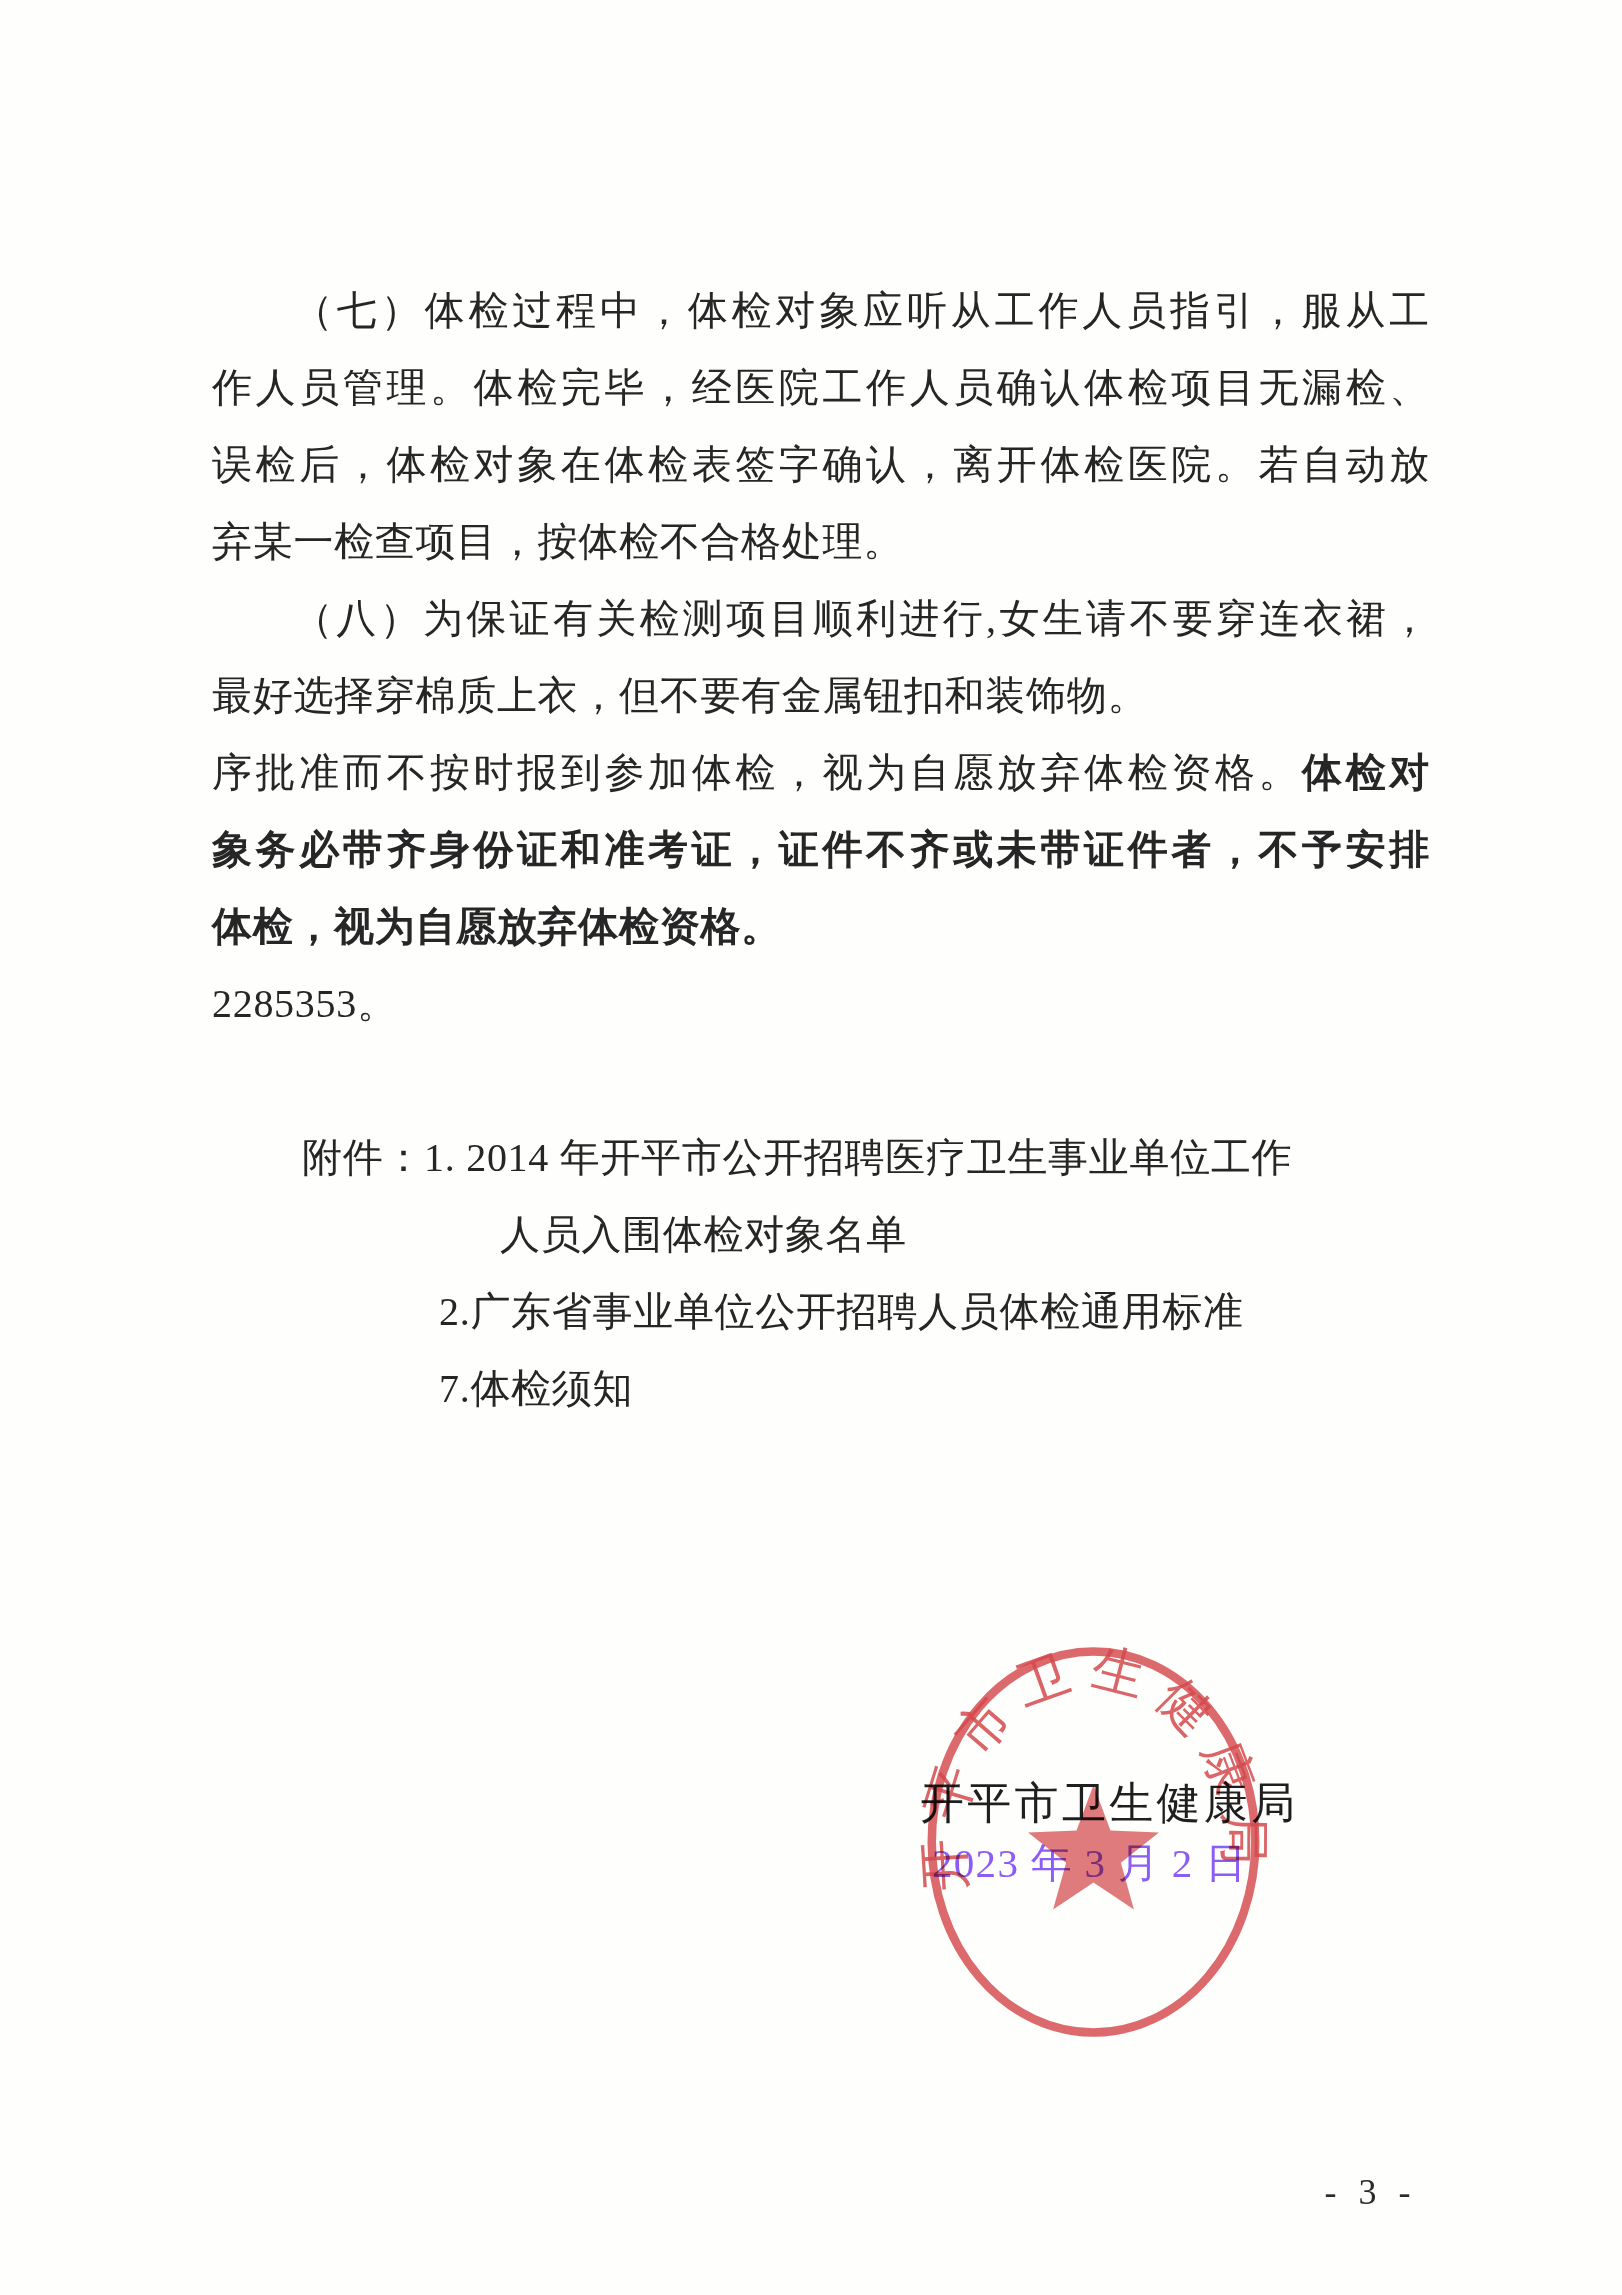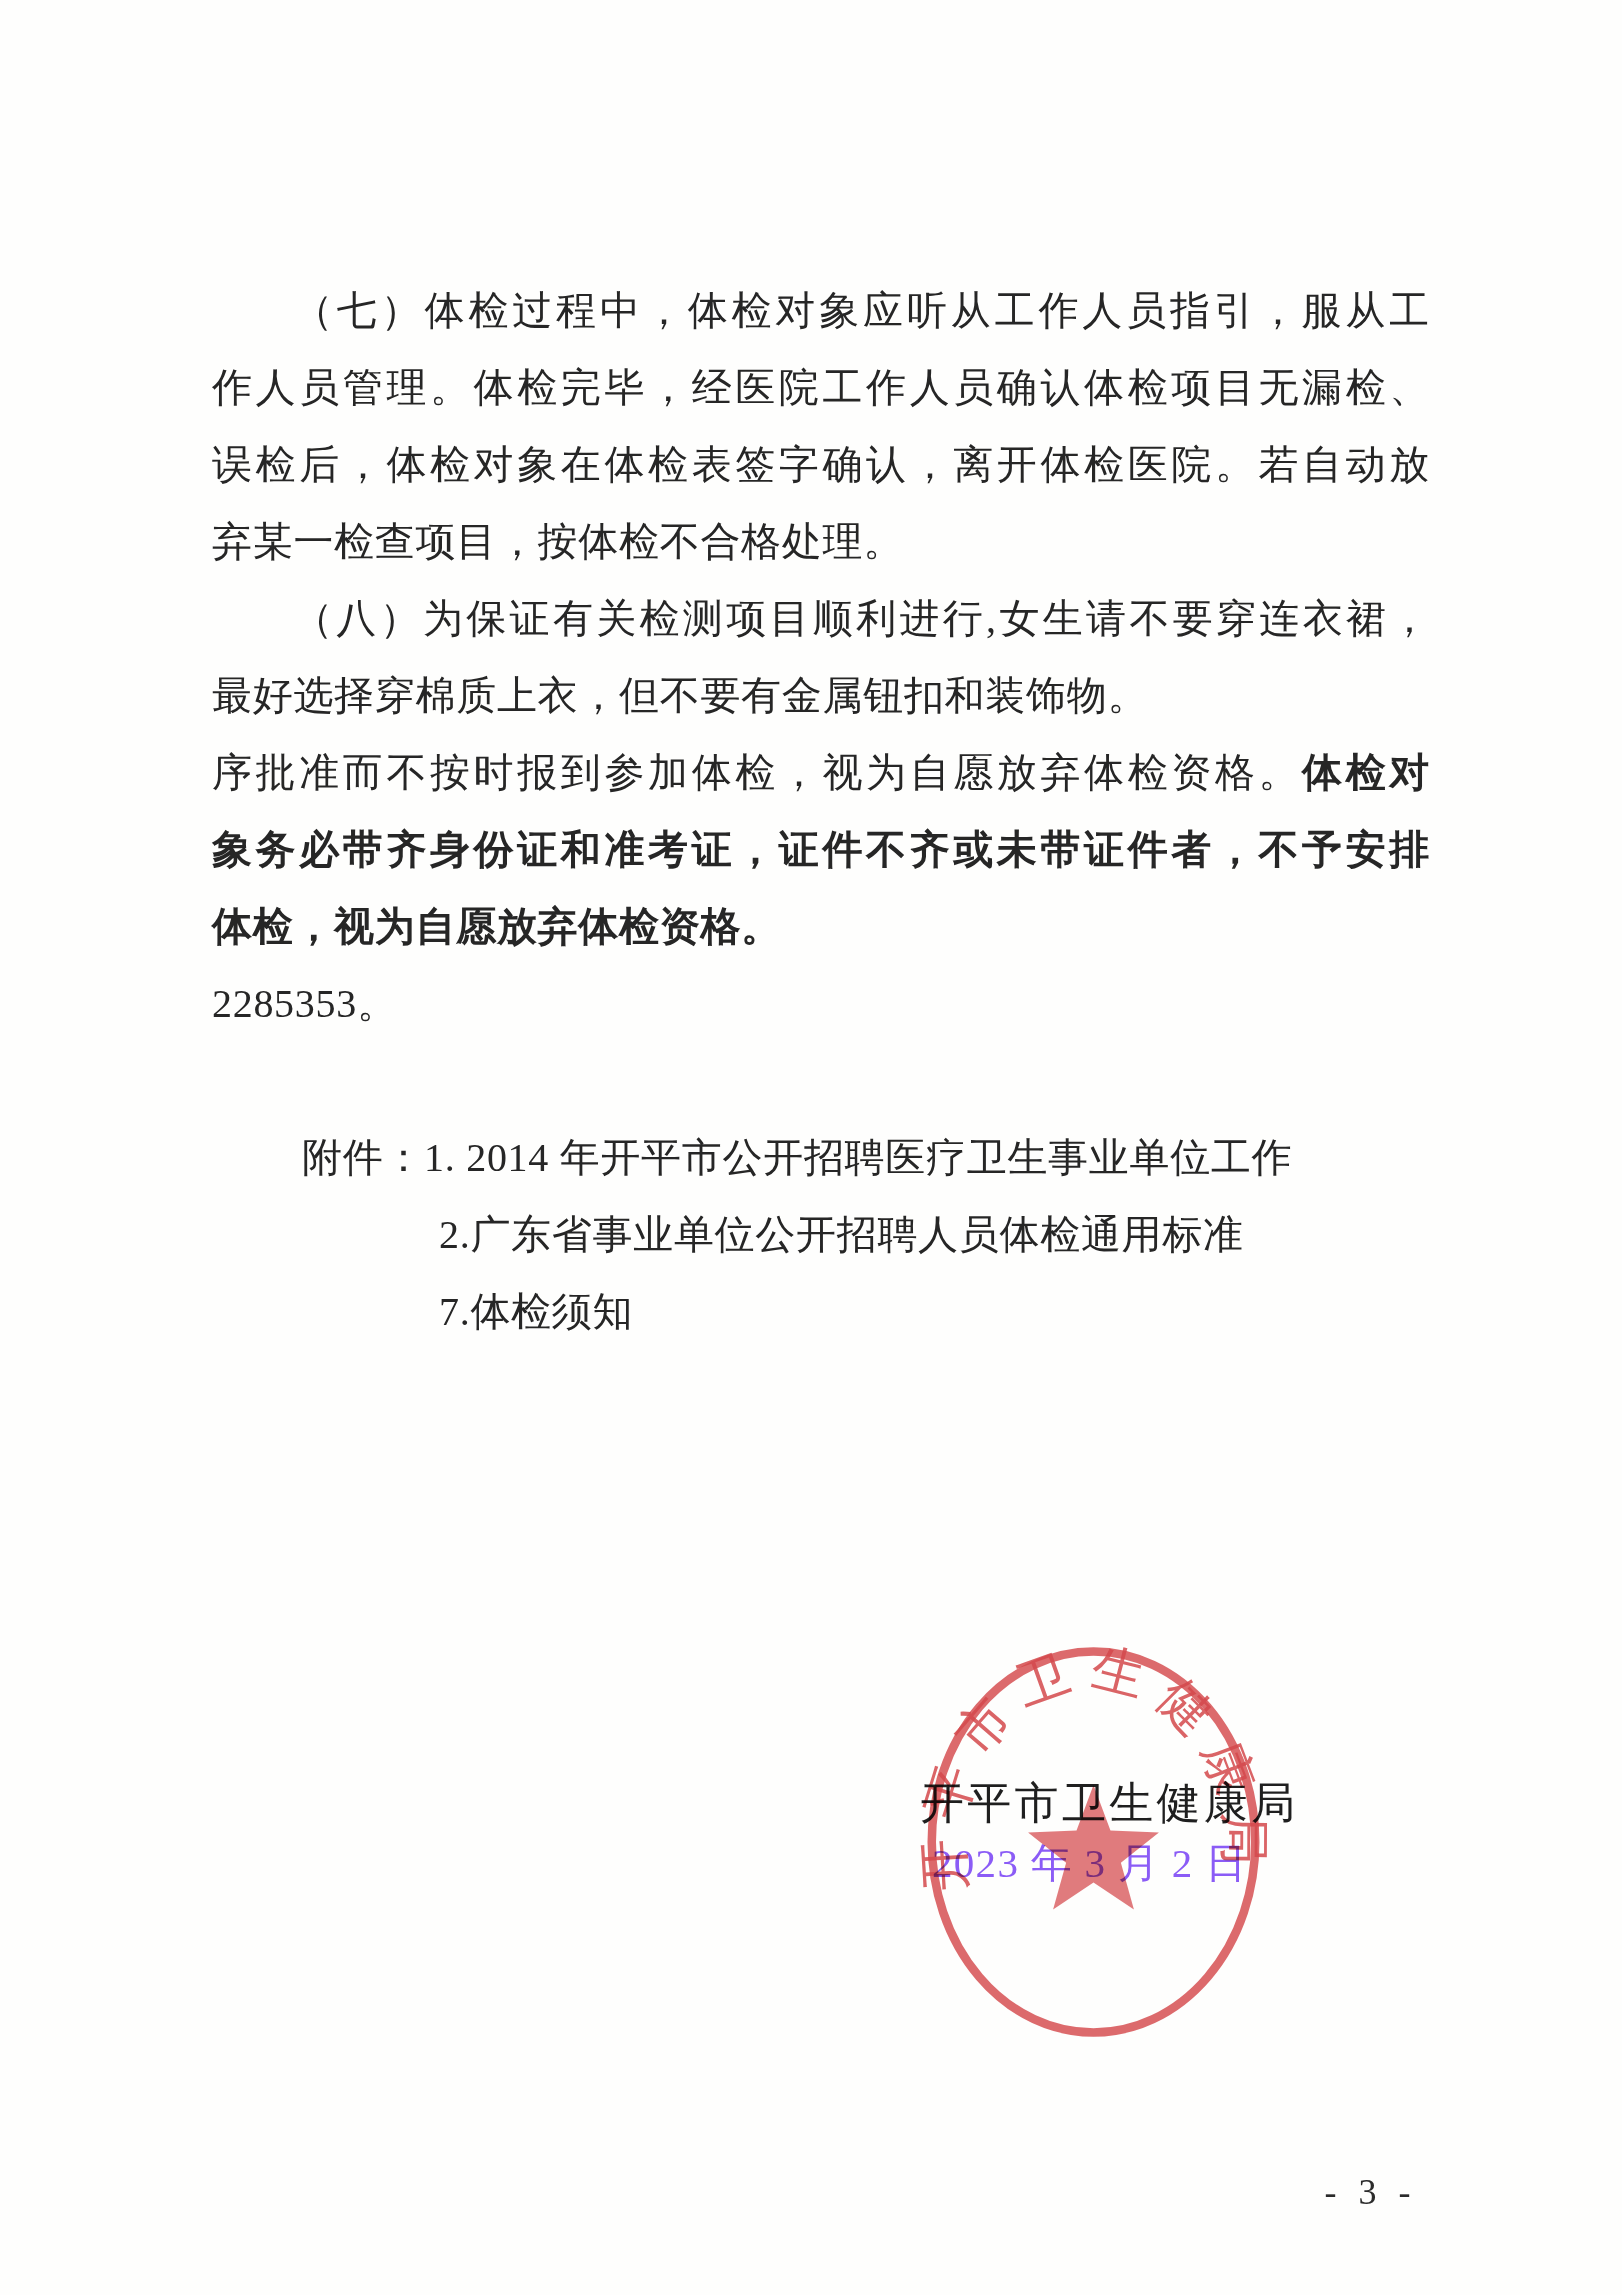--- a/index.html
+++ b/index.html
@@ -90,20 +90,21 @@
 
     <div class="line stretch"><span>序批准而不按时报到参加体检，视为自愿放弃体检资格。</span><span class="bold">体检对</span></div>
     <div class="line stretch bold">象务必带齐身份证和准考证，证件不齐或未带证件者，不予安排</div>
     <div class="line bold">体检，视为自愿放弃体检资格。</div>
 
     <div class="line">2285353。</div>
 
     <div class="blank"></div>
 
     <div class="line attach-first">附件：1. 2014 年开平市公开招聘医疗卫生事业单位工作</div>
+    <div class="line attach-cont">人员入围体检对象名单</div>
     <div class="line attach-num">2.广东省事业单位公开招聘人员体检通用标准</div>
     <div class="line attach-num">7.体检须知</div>
   </div>
 
   <div class="sig-issuer">开平市卫生健康局</div>
   <div class="sig-date">2023 年 3 月 2 日</div>
 
   <svg class="stamp" viewBox="-272.5 -310 545 620" xmlns="http://www.w3.org/2000/svg">
     <ellipse cx="0" cy="0" rx="247" ry="291" fill="none" stroke="#d23a3e" stroke-width="13" opacity="0.82"></ellipse>
     <path id="seal-arc-path" d="M -186 98 A 202 240 0 1 1 186 98" fill="none"></path>

